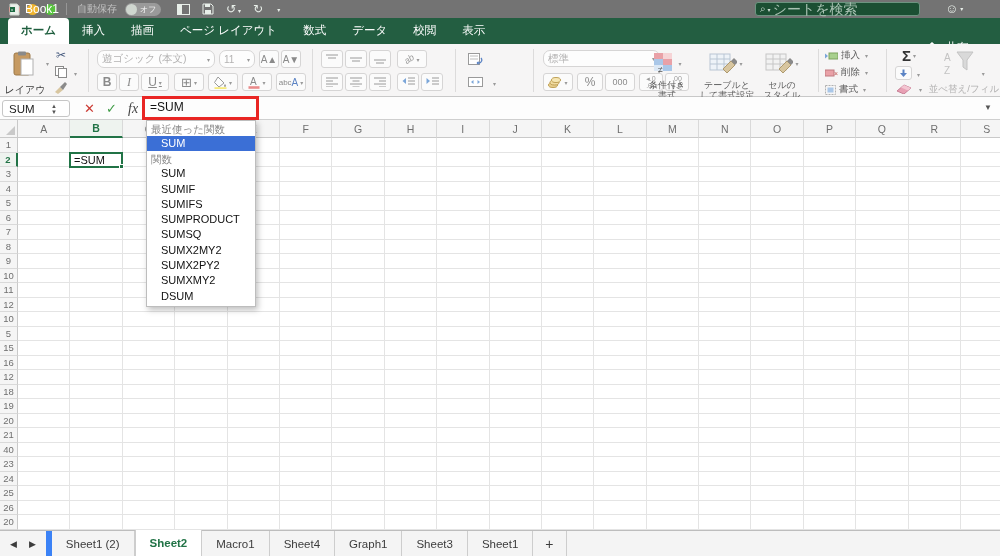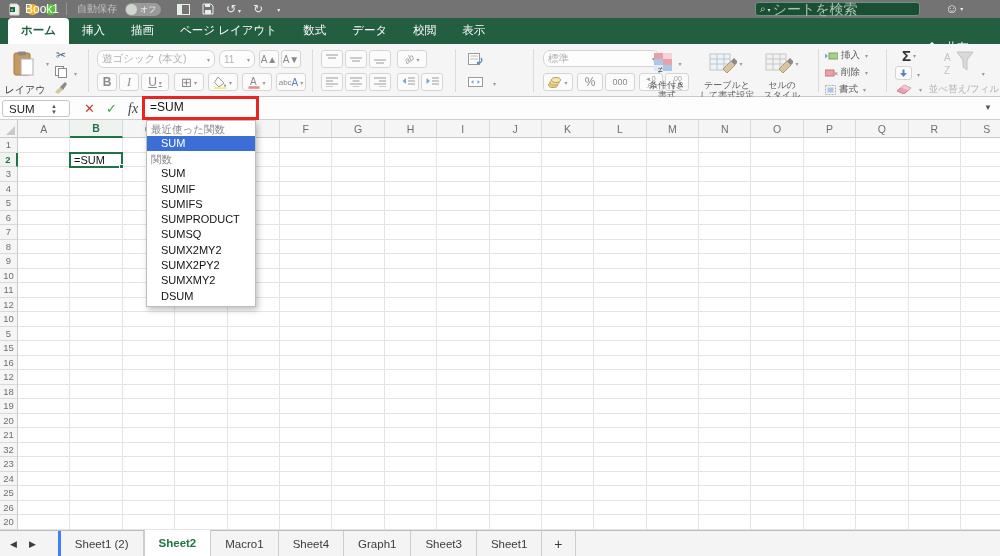--- a/index.html
+++ b/index.html
@@ -86,21 +86,21 @@
   .fn-item { font-size:11px; color:#111; padding:1px 4px 1px 14px; height:15.3px; }
   .fn-item.selected { background:#3b6fd6; color:#fff; }
 
   
   .red-box { position:absolute; left:142px; top:96px; width:117px; height:24px; border:3px solid #e92523; z-index:60; pointer-events:none; }
 
   
   .sheetbar { position:absolute; left:0; top:530px; width:1000px; height:26px; background:#f4f4f4; border-top:1px solid #bdbdbd; display:flex; align-items:stretch; }
   .nav-arrows { display:flex; align-items:center; gap:12px; padding:0 10px 0 10px; color:#3c3c3c; font-size:9px; }
   .stab { display:flex; align-items:center; padding:0 14px; border-right:1px solid #cdcdcd; font-size:11.5px; color:#3c3c3c; white-space:nowrap; }
-  .stab:first-of-type { border-left:3px solid #3b82f6;margin-left:12px; }
+  .stab:first-of-type { border-left:6px solid #3b82f6; }
   .stab.active { background:#fff; color:#217346; font-weight:bold; margin-top:-1px; border-left:1px solid #cdcdcd; }
   .addtab { display:flex; align-items:center; padding:0 12px; font-size:14px; color:#3c3c3c; border-right:1px solid #cdcdcd; }
 </style>
 </head>
 <body>
 
 <div class="app">
 
   <div class="titlebar">
     <div class="lights">
@@ -912,21 +912,21 @@
           <div class="cell"></div>
           <div class="cell"></div>
           <div class="cell"></div>
           <div class="cell"></div>
           <div class="cell"></div>
           <div class="cell"></div>
           <div class="cell"></div>
           <div class="cell"></div>
         </div>
         <div class="gridrow">
-          <div class="rowh">32</div>
+          <div class="rowh">40</div>
           <div class="cell"></div>
           <div class="cell"></div>
           <div class="cell"></div>
           <div class="cell"></div>
           <div class="cell"></div>
           <div class="cell"></div>
           <div class="cell"></div>
           <div class="cell"></div>
           <div class="cell"></div>
           <div class="cell"></div>

